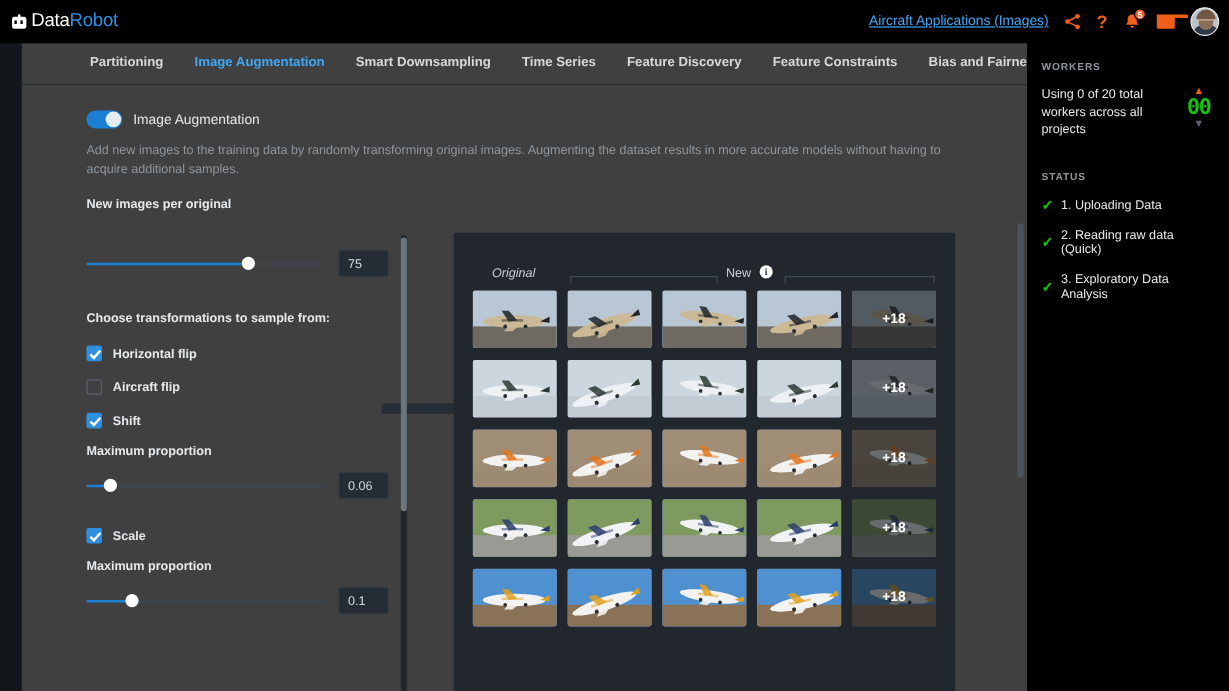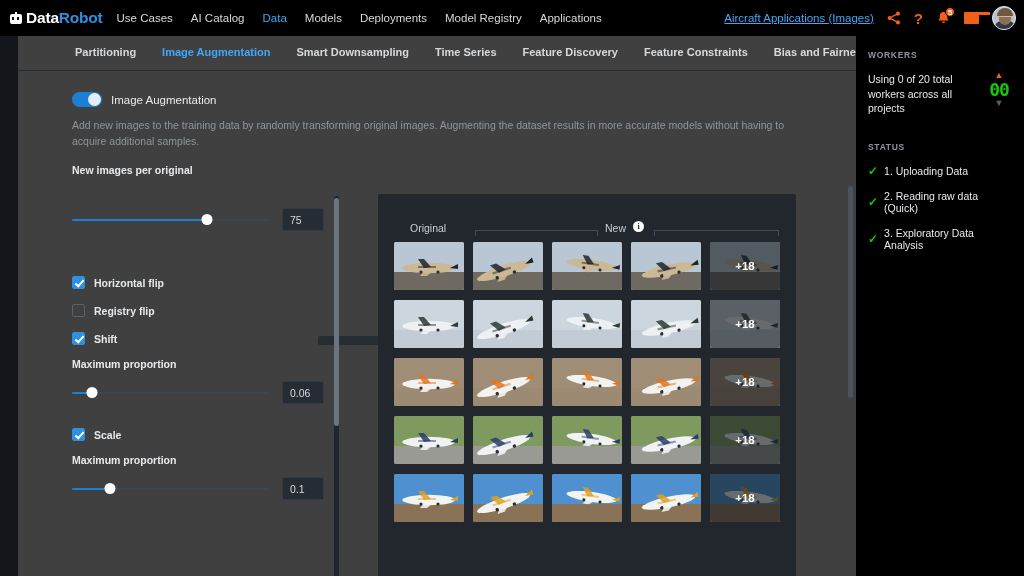--- a/index.html
+++ b/index.html
@@ -25,21 +25,21 @@
     background: #fff; border-radius: 2px;
   }
   .logo-mark .eyeL, .logo-mark .eyeR {
     position: absolute; top: 5px; width: 2px; height: 3px; background: #111;
   }
   .logo-mark .eyeL { left: 3px; }
   .logo-mark .eyeR { left: 8px; }
   .logo-mark .ant {
     position: absolute; left: 6px; top: 0px; width: 2px; height: 3px; background: #fff;
   }
-  .logo-text { font-size: 15.5px; font-weight: bold; letter-spacing: -0.2px; }
+  .logo-text { font-size: 15.5px; font-weight: normal; letter-spacing: -0.2px; }
   .logo-text .w { color: #fff; }
   .logo-text .b { color: #2f8fe0; }
 
   .navitems { display: flex; align-items: center; margin-left: 14px; gap: 18px; }
   .navitem {
     font-size: 11.5px; color: #d6d9dc; cursor: pointer; white-space: nowrap;
   }
   .navitem.active { color: #41a7f5; }
 
   .nav-right {
@@ -162,21 +162,21 @@
 
   
   .preview {
     position: absolute; left: 360px; top: 158px; width: 418px; height: 410px;
     background: #22272e; border-radius: 2px;
   }
   .preview-head {
     position: absolute; left: 0; top: 0; width: 418px; height: 50px;
   }
   .lbl-original {
-    position: absolute; left: 32px; top: 28px; font-size: 10.5px; color: #c8ced4;
+    position: absolute; left: 32px; top: 28px; font-size: 10.5px; color: #c8ced4; font-style: italic;
   }
   .lbl-new {
     position: absolute; left: 227px; top: 28px; font-size: 10.5px; color: #c8ced4;
   }
   .info-ico {
     position: absolute; left: 255px; top: 27px; width: 11px; height: 11px;
     border-radius: 50%; background: #fff; color: #22272e;
     font-size: 8px; font-weight: bold; display: flex; align-items: center; justify-content: center;
     font-family: "Liberation Serif", serif;
   }
@@ -243,29 +243,20 @@
       <div class="logo-mark">
         <div class="ant"></div>
           <div class="head"></div>
           <div class="eyeL"></div>
           <div class="eyeR"></div>
       </div>
       <div class="logo-text">
         <span class="w">Data</span><span class="b">Robot</span>
       </div>
     </div>
-    <div class="navitems">
-      <div class="navitem">Use Cases</div>
-      <div class="navitem">AI Catalog</div>
-      <div class="navitem active">Data</div>
-      <div class="navitem">Models</div>
-      <div class="navitem">Deployments</div>
-      <div class="navitem">Model Registry</div>
-      <div class="navitem">Applications</div>
-    </div>
     <div class="nav-right">
       <div class="project-link">Aircraft Applications (Images)</div>
       <div class="ico">
         <svg class="share-ico" viewBox="0 0 16 16">
           <circle cx="12.5" cy="3" r="2.3" fill="#f0601a"></circle>
           <circle cx="12.5" cy="13" r="2.3" fill="#f0601a"></circle>
           <circle cx="3" cy="8" r="2.3" fill="#f0601a"></circle>
           <line x1="4.6" y1="7" x2="11" y2="3.9" stroke="#f0601a" stroke-width="1.5"></line>
           <line x1="4.6" y1="9" x2="11" y2="12.1" stroke="#f0601a" stroke-width="1.5"></line>
         </svg>
@@ -333,31 +324,32 @@
           <div class="slider">
             <div class="track"></div>
             <div class="fill" id="fill-prob" style="width: 68%;"></div>
             <div class="thumb" id="thumb-prob" style="left: 68%;"></div>
           </div>
           <div class="numbox">75</div>
         </div>
       </div>
 
       <div style="height:28px"></div>
+      <div class="section-title">Choose transformations to sample from:</div>
 
       <div style="height:17px"></div>
       <div class="checkrow">
         <div class="cb on"></div>
         <div class="cb-label">Horizontal flip</div>
       </div>
 
       <div style="height:15px"></div>
       <div class="checkrow">
         <div class="cb"></div>
-        <div class="cb-label">Registry flip</div>
+        <div class="cb-label">Aircraft flip</div>
       </div>
 
       <div style="height:15px"></div>
       <div class="checkrow">
         <div class="cb on"></div>
         <div class="cb-label">Shift</div>
       </div>
 
       <div style="height:13px"></div>
       <div class="field-label">Maximum proportion</div>

